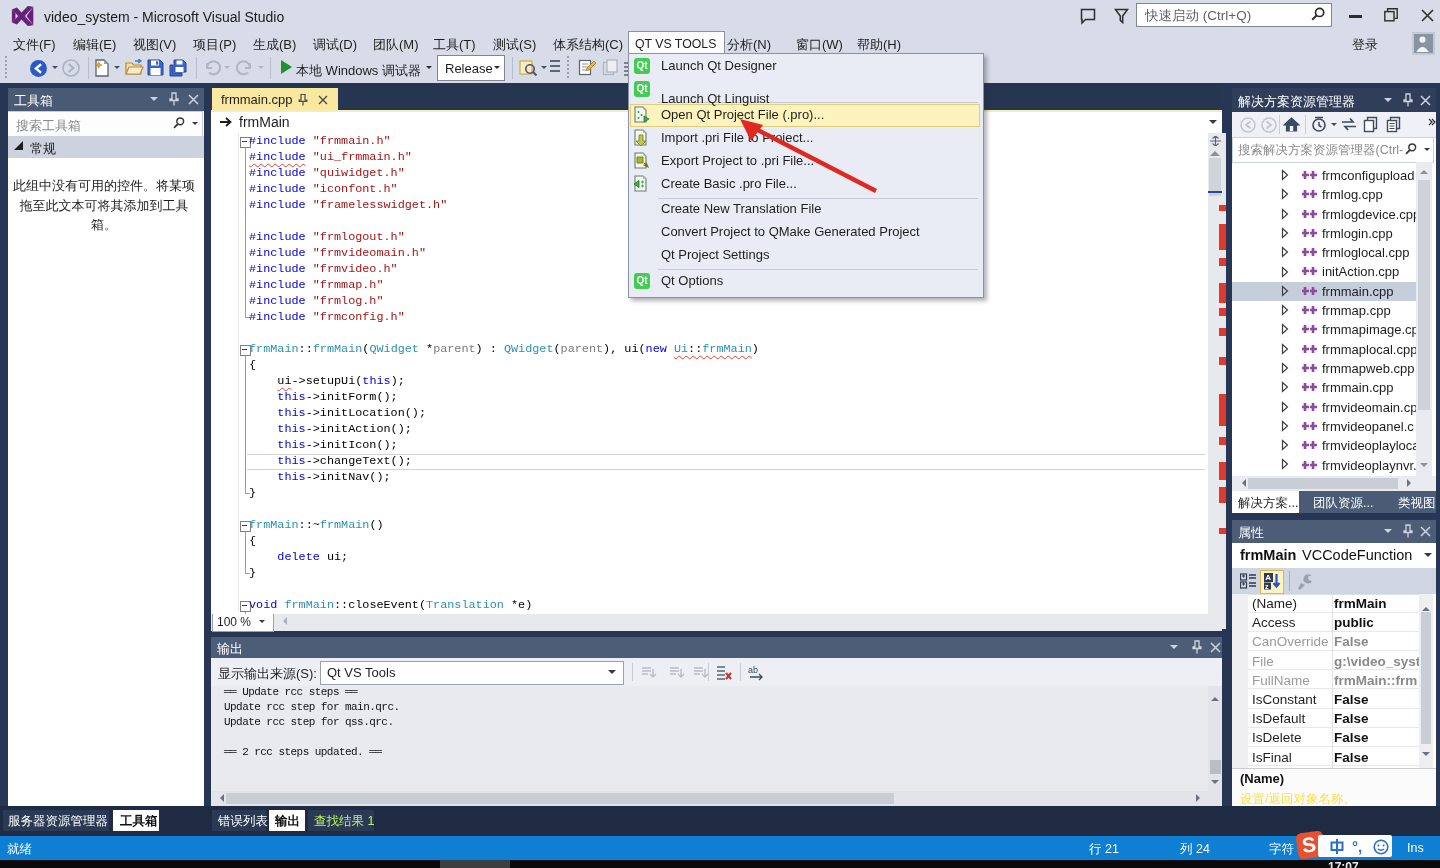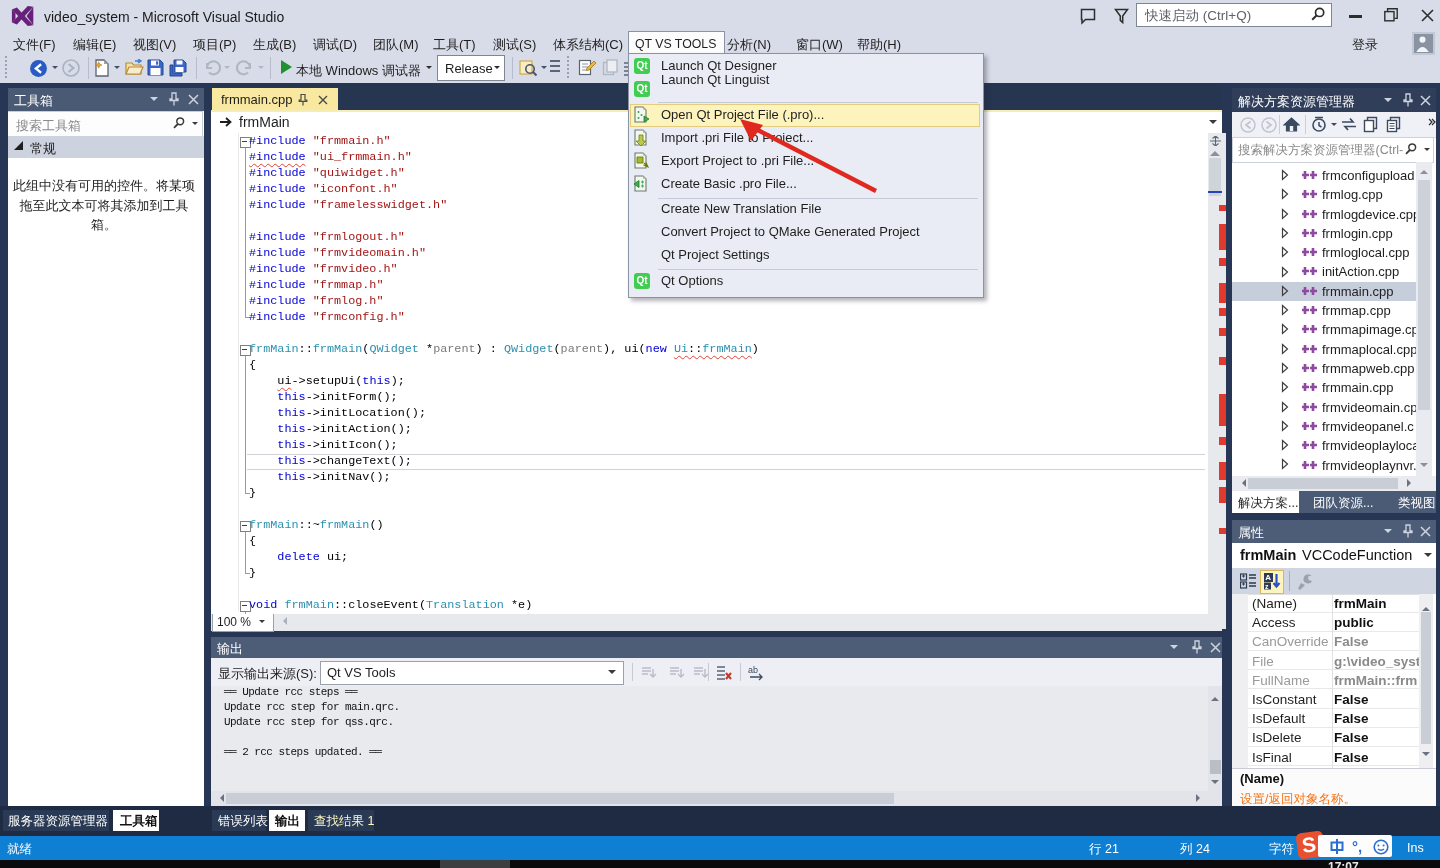--- a/index.html
+++ b/index.html
@@ -481,21 +481,21 @@
 <div class="abs" style="left:1252px;top:750px;font-size:13.5px;color:#1e1e1e;width:80px;white-space:nowrap;overflow:hidden">IsFinal</div>
 <div class="abs" style="left:1334px;top:750px;font-size:13.5px;color:#111;font-weight:bold;width:87px;white-space:nowrap;overflow:hidden">False</div>
 <div class="abs" style="left:1248px;top:765px;width:171px;height:1px;background:#e8e8ea"></div>
 <div class="abs" style="left:1332px;top:594px;width:1px;height:174px;background:#e0e0e3"></div>
 <div class="abs" style="left:1419px;top:594px;width:14px;height:174px;background:#efeff2"></div>
 <div class="abs" style="left:1422px;top:607px;width:0;height:0;border:4.5px solid transparent;border-bottom-color:#6a7280;transform:translateY(-4px)"></div>
 <div class="abs" style="left:1421px;top:612px;width:10px;height:132px;background:#c9cdd5"></div>
 <div class="abs" style="left:1422px;top:752px;width:0;height:0;border:4.5px solid transparent;border-top-color:#6a7280"></div>
 <div class="abs" style="left:1232px;top:768px;width:204px;height:57px;background:#fbfbfc;border-top:1px solid #c9ccd4"></div>
 <div class="abs" style="left:1240px;top:771px;font-size:13px;color:#111;font-weight:bold">(Name)</div>
-<div class="abs" style="left:1240px;top:791px;font-size:12.5px;color:#f97316">设置/返回对象名称。</div>
+<div class="abs" style="left:1240px;top:791px;font-size:12.5px;color:#fde047">设置/返回对象名称。</div>
 <div class="abs" style="left:211px;top:637px;width:1011px;height:169px;background:#e9eaee"></div>
 <div class="abs" style="left:211px;top:637px;width:1011px;height:21px;background:#4d5d78"></div>
 <div class="abs" style="left:217px;top:640px;font-size:13px;color:#fff">输出</div>
 <div class="abs" style="left:1170px;top:645px;width:0;height:0;border:4px solid transparent;border-top-color:#cdd4e0"></div>
 <svg class="abs" style="left:1191px;top:640px" width="12" height="14" viewBox="0 0 12 14">
 <path d="M4 1 h4 v6 h2 v1.5 h-8 V7 h2 z M6 8.5 v5" stroke="#cdd4e0" stroke-width="1.3" fill="none"></path>
   </svg>
 <svg class="abs" style="left:1210px;top:642px" width="11" height="11" viewBox="0 0 11 11">
 <path d="M1 1 L10 10 M10 1 L1 10" stroke="#cdd4e0" stroke-width="1.5"></path>
   </svg>
@@ -542,41 +542,41 @@
 <div class="abs" style="left:0;top:806px;width:1440px;height:30px;background:#1f2b42"></div>
 <div class="abs" style="left:3px;top:810px;width:106px;height:21px;background:#2a3a55"></div>
 <div class="abs" style="left:8px;top:813px;font-size:12.5px;color:#fff">服务器资源管理器</div>
 <div class="abs" style="left:113px;top:810px;width:46px;height:21px;background:#fff"></div>
 <div class="abs" style="left:120px;top:813px;font-size:12.5px;color:#111;font-weight:bold">工具箱</div>
 <div class="abs" style="left:212px;top:810px;width:54px;height:21px;background:#2a3a55"></div>
 <div class="abs" style="left:218px;top:813px;font-size:12.5px;color:#fff">错误列表</div>
 <div class="abs" style="left:269px;top:810px;width:36px;height:21px;background:#fff"></div>
 <div class="abs" style="left:275px;top:813px;font-size:12.5px;color:#111;font-weight:bold">输出</div>
 <div class="abs" style="left:308px;top:810px;width:66px;height:21px;background:#2a3a55"></div>
-<div class="abs" style="left:314px;top:813px;font-size:12.5px;color:#fef9c3">查找结果 1</div>
+<div class="abs" style="left:314px;top:813px;font-size:12.5px;color:#bef264">查找结果 1</div>
 <div class="abs" style="left:0;top:836px;width:1440px;height:25px;background:#0e7fd2"></div>
 <div class="abs" style="left:7px;top:841px;font-size:12.5px;color:#fff">就绪</div>
 <div class="abs" style="left:1089px;top:841px;font-size:12.5px;color:#fff">行 21</div>
 <div class="abs" style="left:1180px;top:841px;font-size:12.5px;color:#fff">列 24</div>
 <div class="abs" style="left:1269px;top:841px;font-size:12.5px;color:#fff">字符</div>
 <div class="abs" style="left:1407px;top:841px;font-size:12.5px;color:#fff">Ins</div>
 <div class="abs" style="left:0;top:860px;width:1440px;height:8px;background:#0a0a0c"></div>
 <div class="abs" style="left:440px;top:860px;width:70px;height:8px;background:#3d3e40"></div>
 <div class="abs" style="left:1328px;top:860px;width:36px;height:8px;overflow:hidden">
     <div style="font-size:12px;color:#e8e8e8;font-weight:bold">17:07</div>
   </div>
 <div class="abs" style="left:628px;top:53px;width:354px;height:243px;background:#e9ecf5;border:1px solid #8a93a3;box-shadow:3px 3px 4px rgba(40,40,60,0.35)"></div>
 <div class="abs" style="left:630px;top:104px;width:350px;height:23px;background:#fdf3bc;border:1px solid #e3cc7e;box-sizing:border-box"></div>
 <div class="abs" style="left:658px;top:101.5px;width:320px;height:1px;background:#c5cbd8"></div>
 <div class="abs" style="left:658px;top:197.5px;width:320px;height:1px;background:#c5cbd8"></div>
 <div class="abs" style="left:658px;top:268.5px;width:320px;height:1px;background:#c5cbd8"></div>
 <div class="abs" style="left:661px;top:58px;font-size:13px;color:#1e1e1e">Launch Qt Designer</div>
 <div class="abs" style="left:634px;top:58px;width:16px;height:16px;background:#41cd52;border-radius:3px"></div>
 <div class="abs" style="left:636.5px;top:60px;font-size:10px;color:#fff;font-weight:bold">Qt</div>
-<div class="abs" style="left:661px;top:72px;font-size:13px;color:#1e1e1e">Launch Qt Linguist</div>
+<div class="abs" style="left:661px;top:91px;font-size:13px;color:#1e1e1e">Launch Qt Linguist</div>
 <div class="abs" style="left:634px;top:81px;width:16px;height:16px;background:#41cd52;border-radius:3px"></div>
 <div class="abs" style="left:636.5px;top:83px;font-size:10px;color:#fff;font-weight:bold">Qt</div>
 <div class="abs" style="left:661px;top:107px;font-size:13px;color:#1e1e1e">Open Qt Project File (.pro)...</div>
 <svg class="abs" style="left:633px;top:106px" width="18" height="17" viewBox="0 0 18 17">
 <path d="M2 1 h8 l3 3 v12 h-11 z" fill="#f4f6f2" stroke="#6a7a6a" stroke-width="1.1"></path>
 <path d="M10 1 l3 3 h-3 z" fill="#b9c4b9"></path>
     <path d="M4.5 6 h2 m-1 -1 v2 M7.5 9 h2 m-1 -1 v2 M4.5 12 h2 m-1 -1 v2" stroke="#3fae4c" stroke-width="1.2"></path>
     <path d="M11 10 l5 3 l-5 3 z" fill="#3fae4c" stroke="#1e7a2a" stroke-width="0.8"></path>
   </svg>
 <div class="abs" style="left:661px;top:130px;font-size:13px;color:#1e1e1e">Import .pri File to Project...</div>

